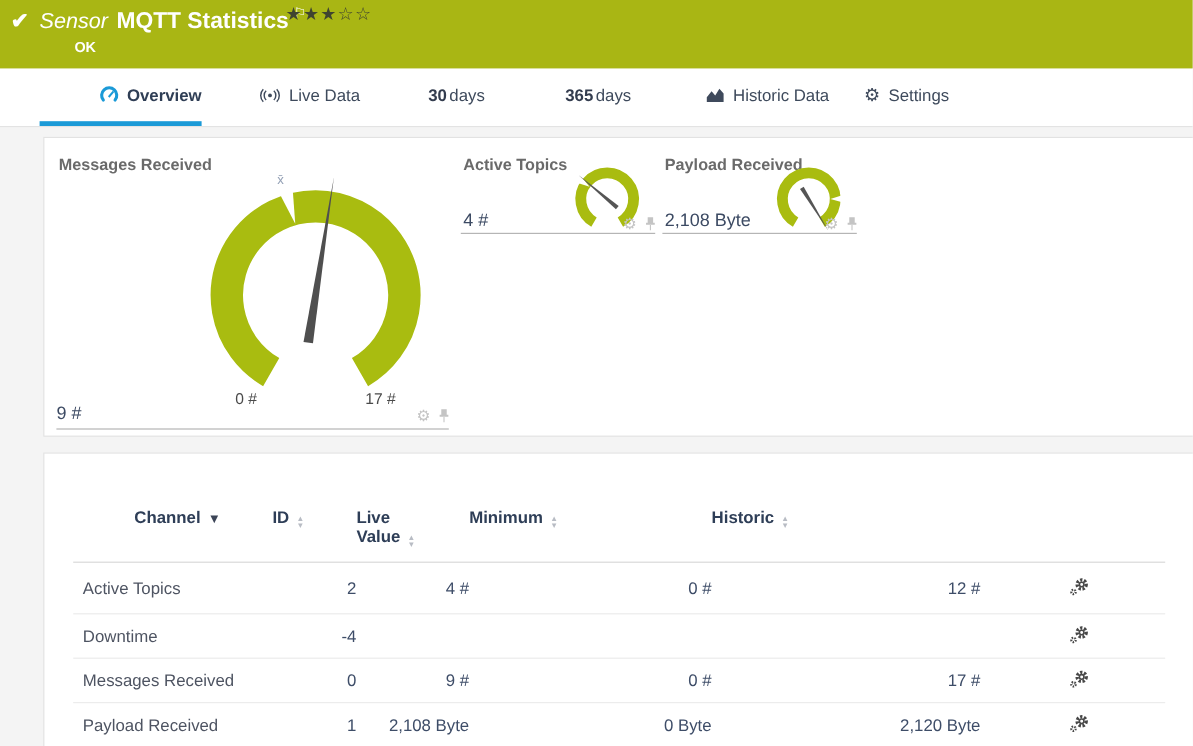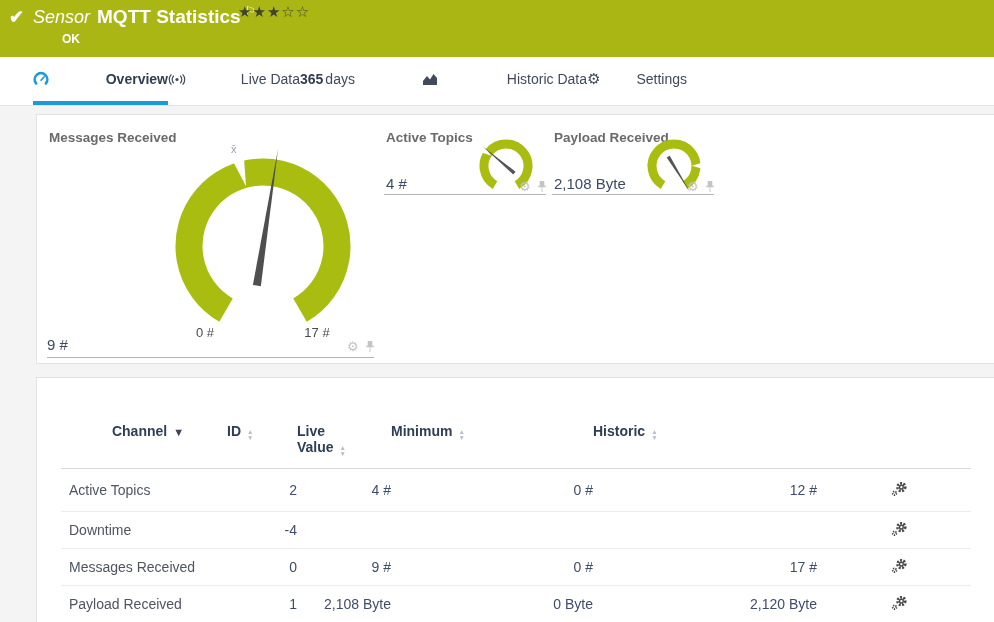--- a/index.html
+++ b/index.html
@@ -17,21 +17,21 @@
   .titleline { position:absolute; left:33px; top:4px; white-space:nowrap; }
   .kind { font-style:italic; font-size:18px; margin-right:7px; }
   .sensor-title { font-weight:bold; font-size:19px; }
   .flag { font-size:12px; vertical-align:8px; margin-left:4px; }
   .stars { position:absolute; left:238px; top:3px; font-size:15px; color:#3f4430; letter-spacing:1px; cursor:pointer; }
   .status-ok { position:absolute; left:62px; top:32px; font-size:12px; font-weight:bold; }
 
   
   .tabbar { height:49px; background:#fff; border-bottom:1px solid #e3e3e3;
             display:flex; padding-left:33px; }
-  .tab { display:flex; align-items:center; justify-content:space-between; gap:7px;
+  .tab { display:flex; align-items:center; justify-content:flex-end; gap:7px;
          font-size:14px; color:#3e4a5c; border-bottom:4px solid transparent;
          cursor:pointer; white-space:nowrap; }
   .tab.active { border-bottom-color:#1b9ad7; font-weight:bold; color:#2f3e55; }
   .tab .num { font-weight:bold; color:#333c4e; margin-right:2px; }
   .tab .gear-glyph { font-size:15px; color:#3f4a5c; }
 
   
   .card { background:#fff; border:1px solid #e2e2e2; margin-left:36px; margin-right:-2px; }
   .card1 { margin-top:8px; height:250px; position:relative; }
   .card2 { margin-top:13px; height:300px; position:relative; overflow:hidden; }
@@ -88,20 +88,23 @@
       </svg>
       <span>Overview</span>
     </div>
     <div class="tab" style="width:132px">
       <svg viewBox="0 0 18 12" width="18" height="13">
         <circle cx="9" cy="6" r="1.6" fill="#3f4a5c"></circle>
         <path d="M5.8 2.2 A5.2 5.2 0 0 0 5.8 9.8 M12.2 2.2 A5.2 5.2 0 0 1 12.2 9.8 M3.4 0.8 A7.4 7.4 0 0 0 3.4 11.2 M14.6 0.8 A7.4 7.4 0 0 1 14.6 11.2" stroke="#3f4a5c" stroke-width="1.2" fill="none"></path>
       </svg>
       <span>Live Data</span>
     </div>
+    <div class="tab" style="width:104px">
+      <span><span class="num">30</span><span>days</span></span>
+    </div>
     <div class="tab" style="width:122px">
       <span><span class="num">365</span><span>days</span></span>
     </div>
     <div class="tab" style="width:165px">
       <svg viewBox="0 0 16 14" width="16" height="14">
         <path d="M1 13 L1 9 L5 4 L8 7.5 L11.5 2 L15 6 L15 13 Z" fill="#3f4a5c"></path>
       </svg>
       <span>Historic Data</span>
     </div>
     <div class="tab" style="width:100px">

